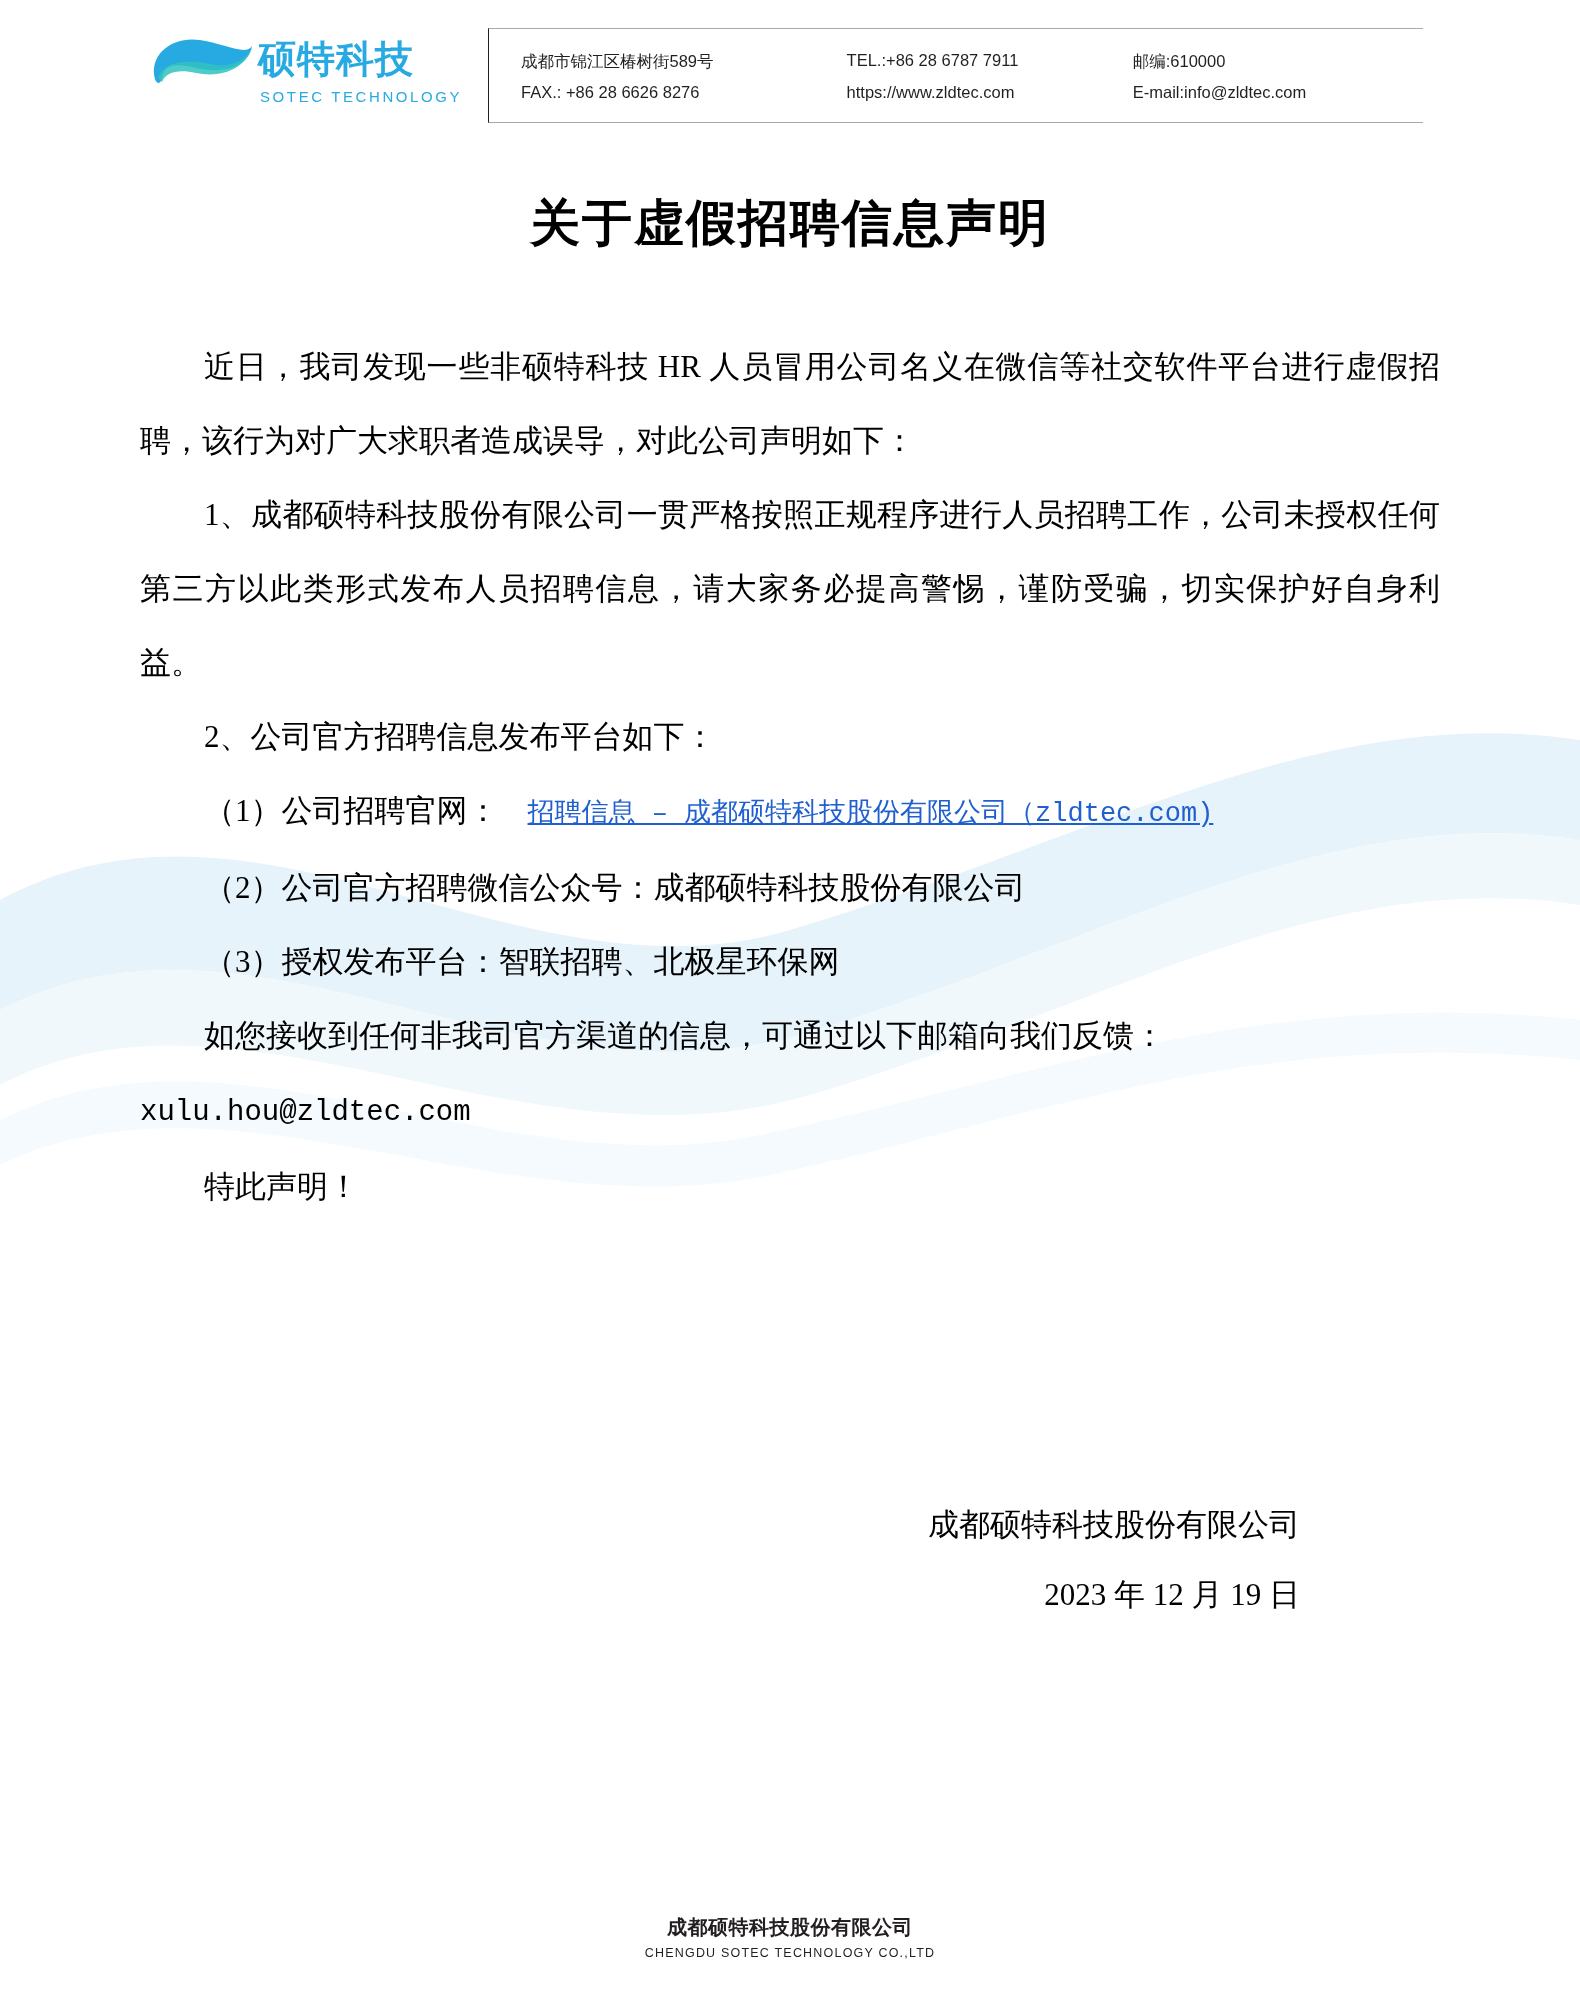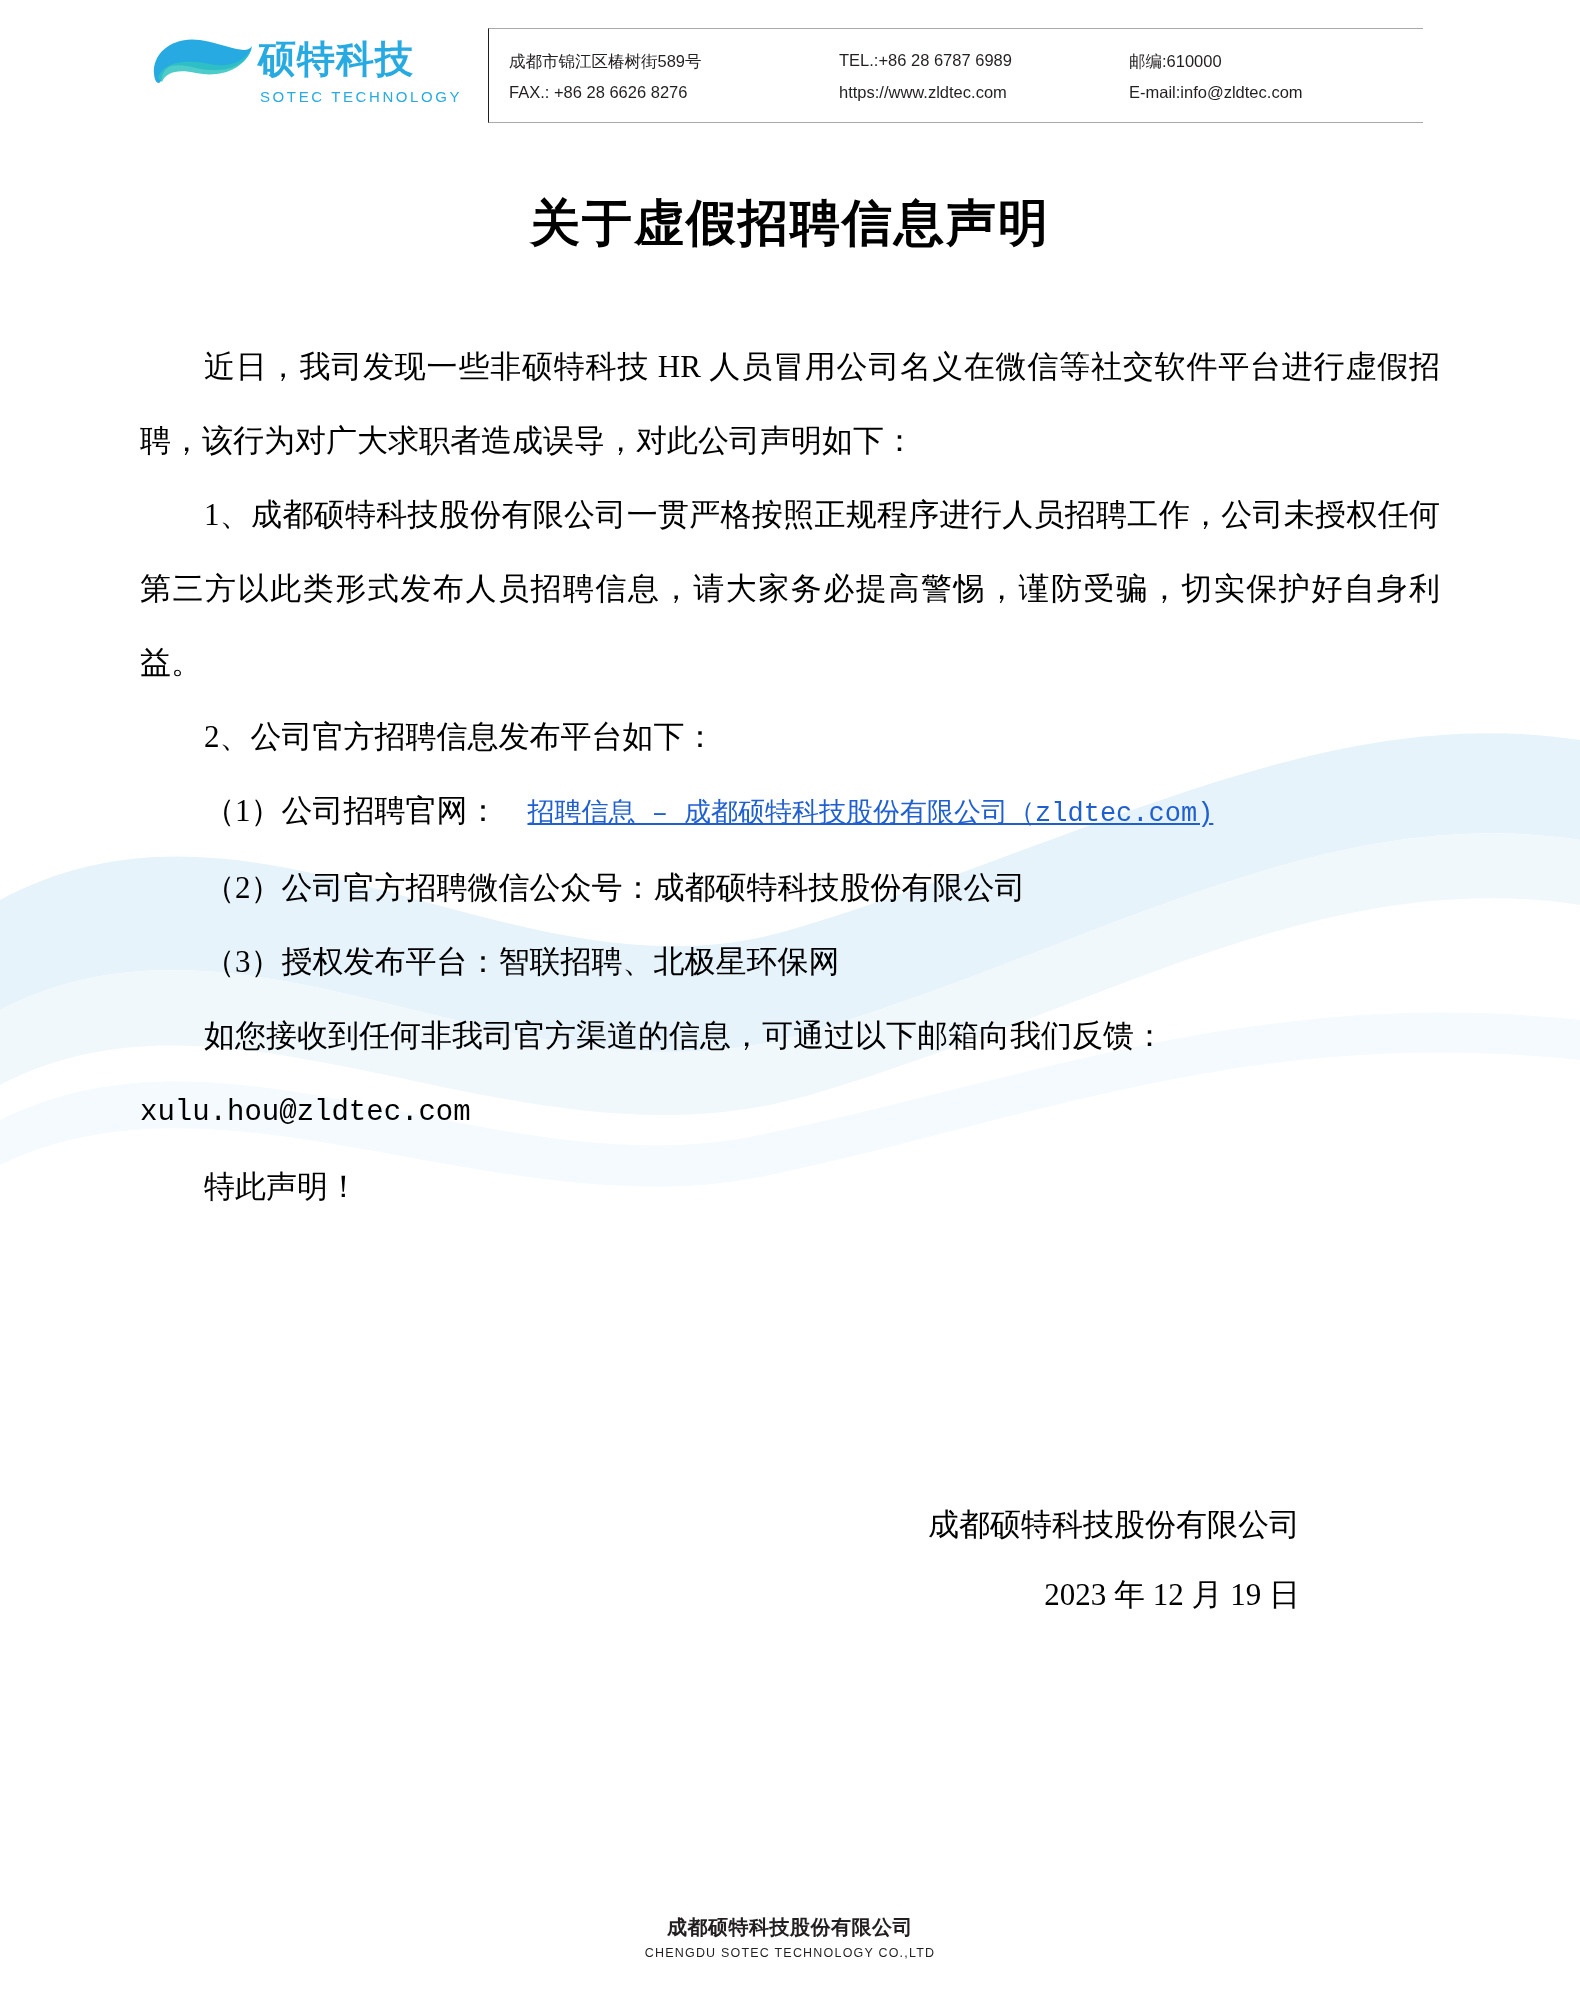--- a/index.html
+++ b/index.html
@@ -99,21 +99,21 @@
     display: flex;
     flex-direction: column;
     gap: 10px;
     font-family: "Liberation Sans", sans-serif;
     font-size: 16.5px;
     color: #231f20;
   }
   .contact-row {
     display: flex;
   }
-  .col-a { width: 330px; }
+  .col-a { width: 330px; margin-left: 12px; }
   .col-b { width: 290px; }
   .col-c { width: 280px; }
 
   
   .doc-title {
     position: absolute;
     top: 190px;
     left: 0;
     width: 1580px;
     text-align: center;
@@ -208,21 +208,21 @@
         </svg>
       </div>
       <div class="logo-cn">硕特科技</div>
       <div class="logo-en">SOTEC TECHNOLOGY</div>
     </div>
 
     <div class="contact-box">
       <div class="contact-grid">
         <div class="contact-row">
           <div class="col-a">成都市锦江区椿树街589号</div>
-          <div class="col-b">TEL.:+86 28 6787 6989</div>
+          <div class="col-b">TEL.:+86 28 6787 7911</div>
           <div class="col-c">邮编:610000</div>
         </div>
         <div class="contact-row">
           <div class="col-a">FAX.: +86 28 6626 8276</div>
           <div class="col-b">https://www.zldtec.com</div>
           <div class="col-c">E-mail:info@zldtec.com</div>
         </div>
       </div>
     </div>
   </div>

